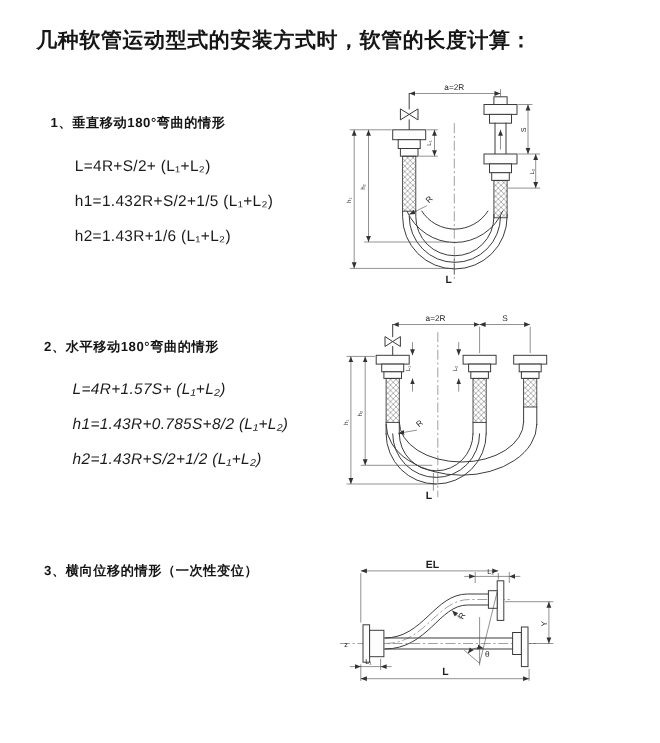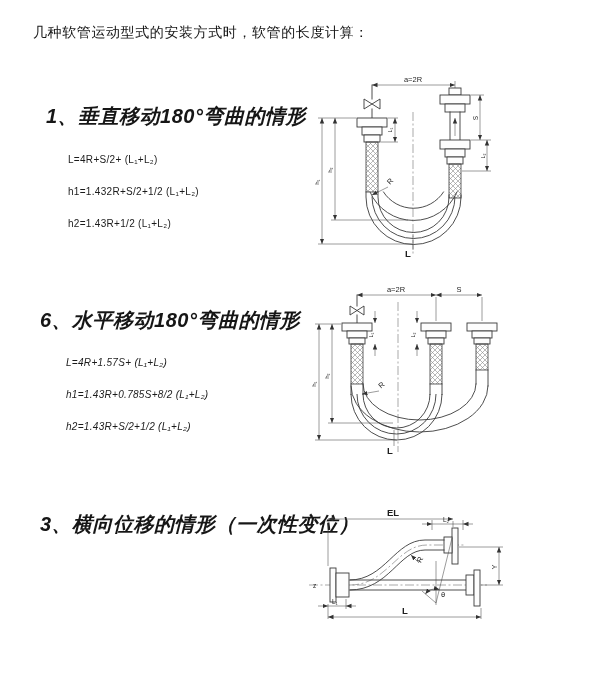--- a/index.html
+++ b/index.html
@@ -1,27 +1,27 @@
 <!DOCTYPE html>
 <html><head>
 <meta charset="utf-8">
 <style>
   html,body{margin:0;padding:0;background:#fff;}
   .page{
     position:relative;width:600px;height:675px;background:#ffffff;overflow:hidden;
     font-family:"Liberation Sans",sans-serif;color:#1b1b1b;
   }
   .title{
-    position:absolute;left:33px;top:24px;font-size:14px;font-weight:normal;
+    position:absolute;left:33px;top:24px;font-size:19px;font-weight:bold;
     letter-spacing:0.6px;color:#161616;
   }
   .sec{position:absolute;}
-  .sec-heading{font-size:20px;font-weight:bold;color:#161616;letter-spacing:0.5px;font-style:italic;}
+  .sec-heading{font-size:12px;font-weight:bold;color:#161616;letter-spacing:0.5px;}
   .formulas{margin:0;}
-  .formula{font-size:10px;color:#1b1b1b;letter-spacing:0.3px;white-space:pre;}
+  .formula{font-size:14px;color:#1b1b1b;letter-spacing:0.3px;white-space:pre;}
   .lh32 .formula{line-height:32px;}
   .lh28 .formula{line-height:27.5px;}
   .sec1{left:46px;top:103px;}
   .sec1 .formulas{margin:14px 0 0 22px;}
   .sec2{left:40px;top:307px;}
   .sec2 .formulas{margin:13px 0 0 26px;font-style:italic;}
   .sec3{left:40px;top:511px;}
   .sec3 .formulas{margin:10px 0 0 25px;}
   .diag{position:absolute;}
   .s{stroke:#3a3a3a;stroke-width:0.9;fill:none;stroke-linecap:square;}
@@ -50,27 +50,27 @@
       </pattern>
     </defs>
   </svg>
 
   <div class="title">几种软管运动型式的安装方式时，软管的长度计算：</div>
 
   <section class="sec sec1">
     <div class="sec-heading">1、垂直移动180°弯曲的情形</div>
     <div class="formulas lh32">
       <div class="formula">L=4R+S/2+ (L₁+L₂)</div>
-      <div class="formula">h1=1.432R+S/2+1/2 (L₁+L₂)</div>
-      <div class="formula">h2=1.43R+1/2 (L₁+L₂)</div>
+      <div class="formula">h1=1.432R+S/2+1/5 (L₁+L₂)</div>
+      <div class="formula">h2=1.43R+1/6 (L₁+L₂)</div>
     </div>
   </section>
 
   <section class="sec sec2">
-    <div class="sec-heading">6、水平移动180°弯曲的情形</div>
+    <div class="sec-heading">2、水平移动180°弯曲的情形</div>
     <div class="formulas lh32">
       <div class="formula">L=4R+1.57S+ (L₁+L₂)</div>
       <div class="formula">h1=1.43R+0.785S+8/2 (L₁+L₂)</div>
       <div class="formula">h2=1.43R+S/2+1/2 (L₁+L₂)</div>
     </div>
   </section>
 
   <section class="sec sec3">
     <div class="sec-heading">3、横向位移的情形（一次性变位）</div>
   </section>

